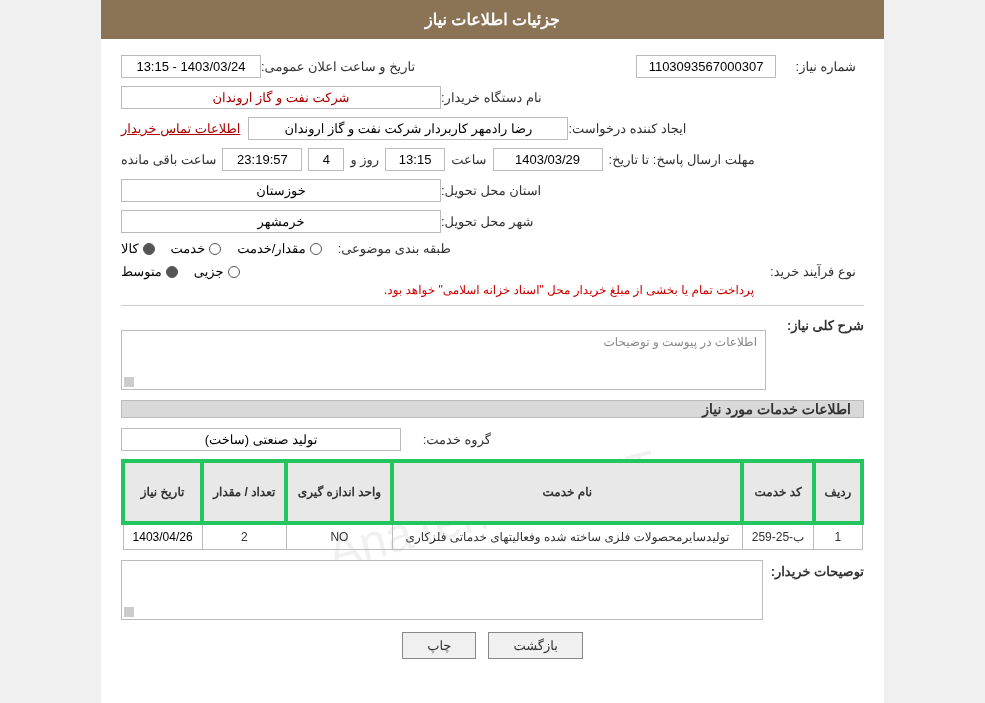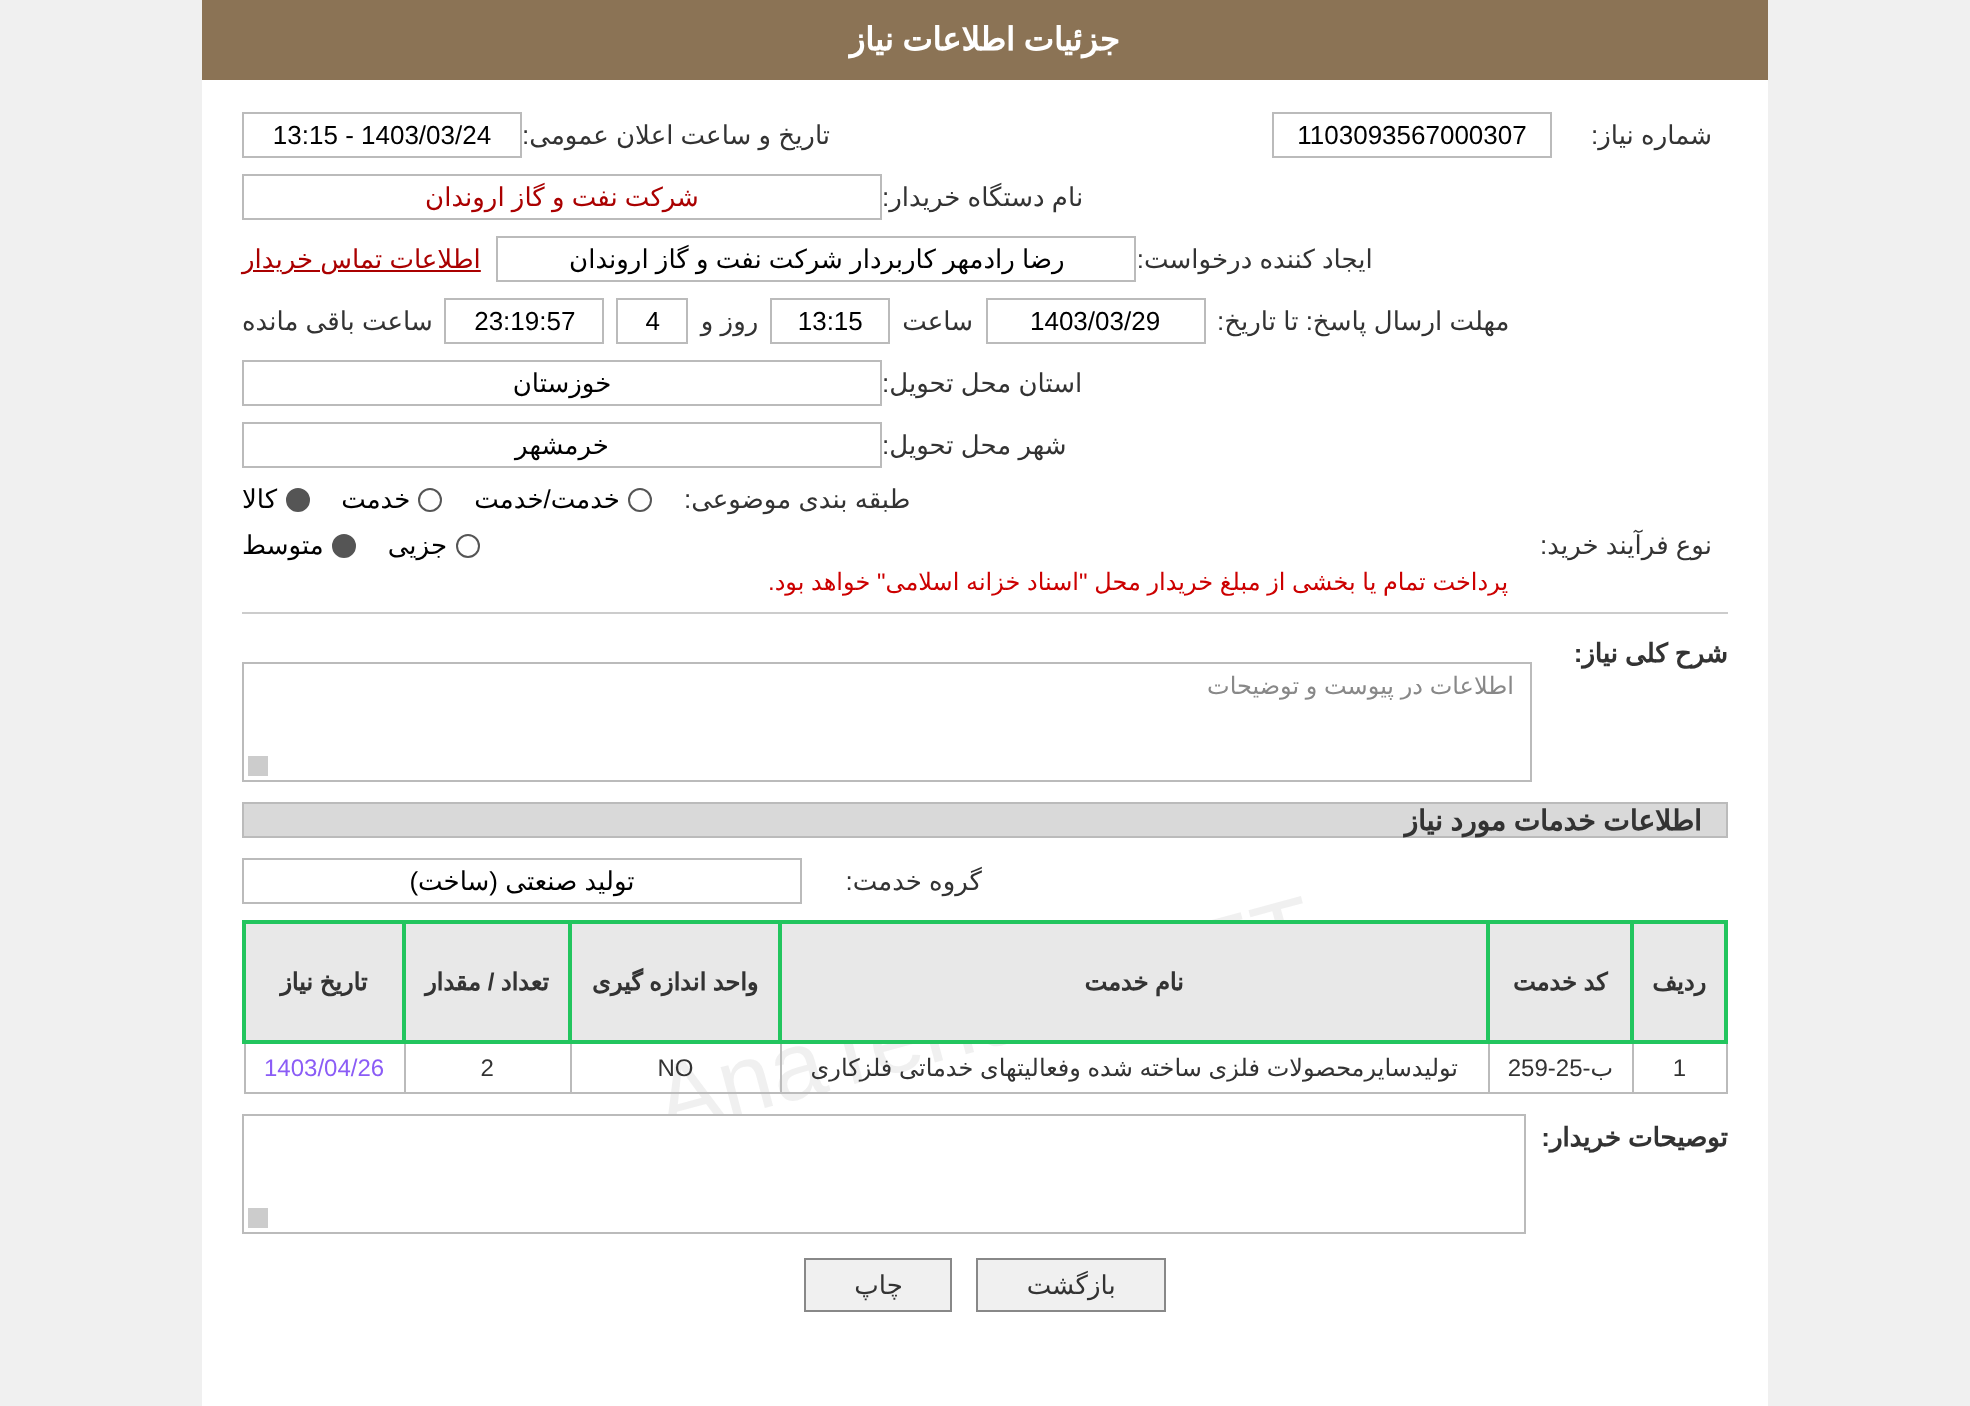--- a/index.html
+++ b/index.html
@@ -154,32 +154,32 @@
     }
     
     .needs-table {
       width: 100%;
       border-collapse: collapse;
       margin-bottom: 10px;
       font-size: 12px;
     }
     .needs-table th {
       background: #e8e8e8;
-      border: 2px solid #22c55e;
+      border: 4px solid #22c55e;
       padding: 22px 8px;
       text-align: center;
       color: #333;
     }
     .needs-table td {
       border: 1px solid #bbb;
       padding: 5px 8px;
       text-align: center;
       color: #333;
     }
-    .needs-table td.date-col { color: #8b5cf6; margin-left: 36px; }
+    .needs-table td.date-col { color: #000000; margin-left: 36px; }
     
     .buyer-notes-row {
       display: flex;
       align-items: flex-start;
       margin-bottom: 10px;
       gap: 8px;
       justify-content: flex-end;
     }
     .buyer-notes-label { color: #333; font-weight: bold; font-size: 13px; white-space: nowrap; min-width: 90px; text-align: left; padding-top: 4px; }
     .buyer-notes-box {
@@ -278,21 +278,21 @@
 
     <div class="info-row">
       <span class="field-label">شهر محل تحویل:</span>
       <div class="field-value-box wide">خرمشهر</div>
     </div>
 
     <div class="radio-row">
       <span class="field-label">طبقه بندی موضوعی:</span>
       <div class="radio-option">
         <span class="radio-circle"></span>
-        <span>خدمت/خدمت</span>
+        <span>مقدار/خدمت</span>
       </div>
       <div class="radio-option">
         <span class="radio-circle"></span>
         <span>خدمت</span>
       </div>
       <div class="radio-option">
         <span class="radio-circle selected"></span>
         <span>کالا</span>
       </div>
     </div>

